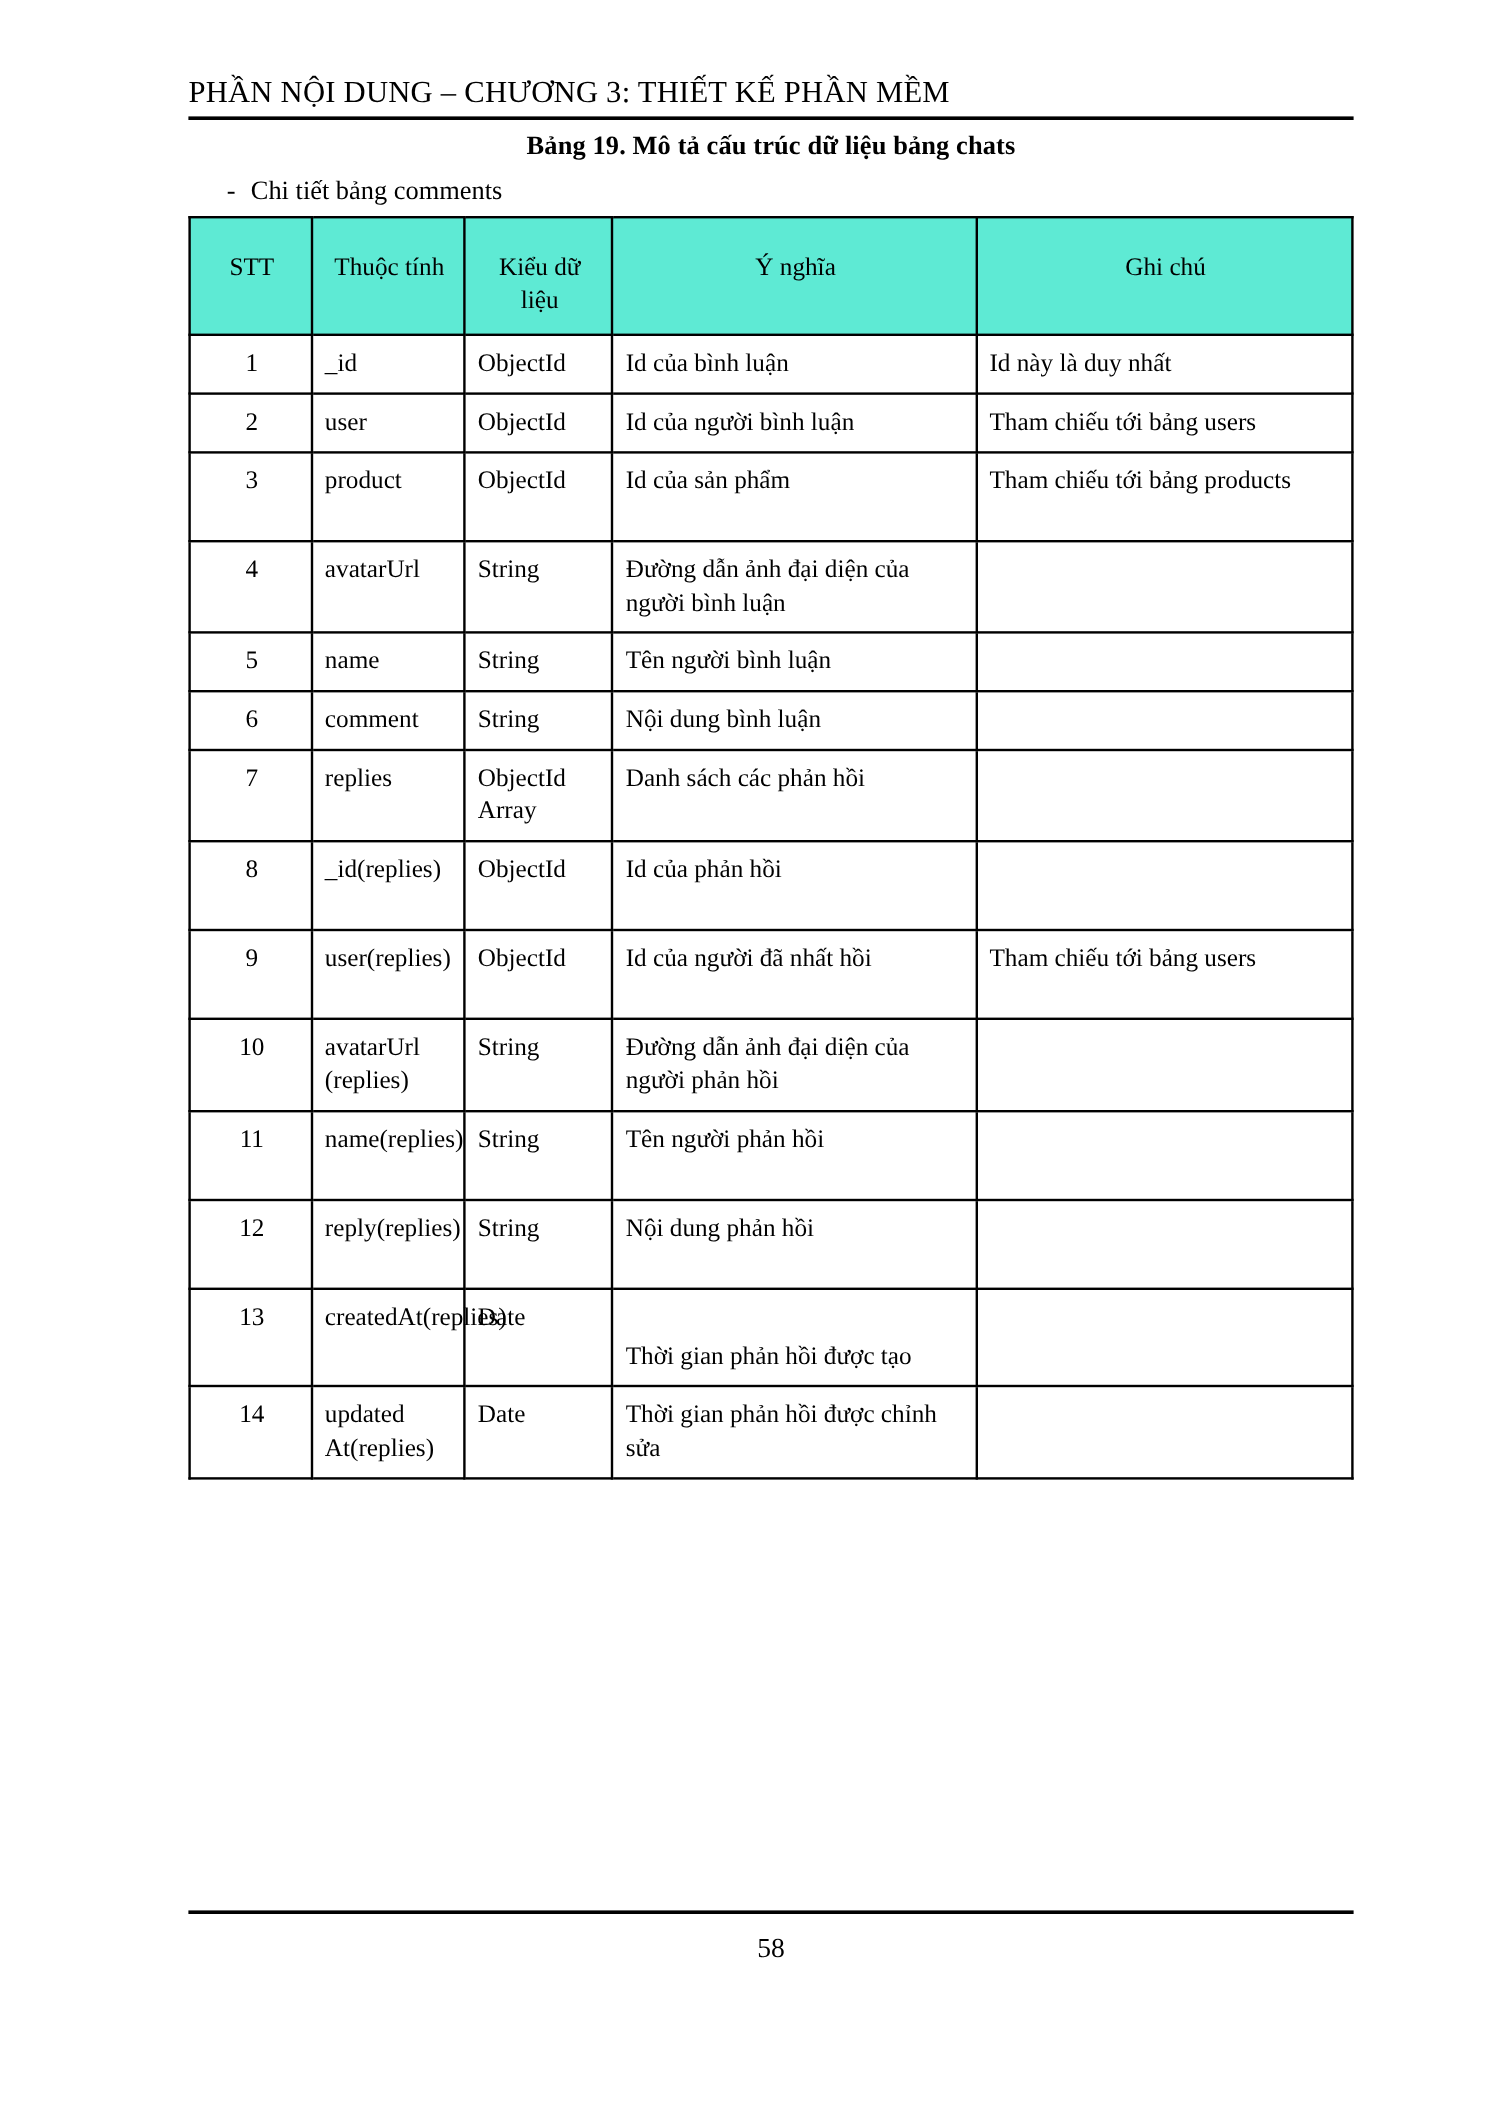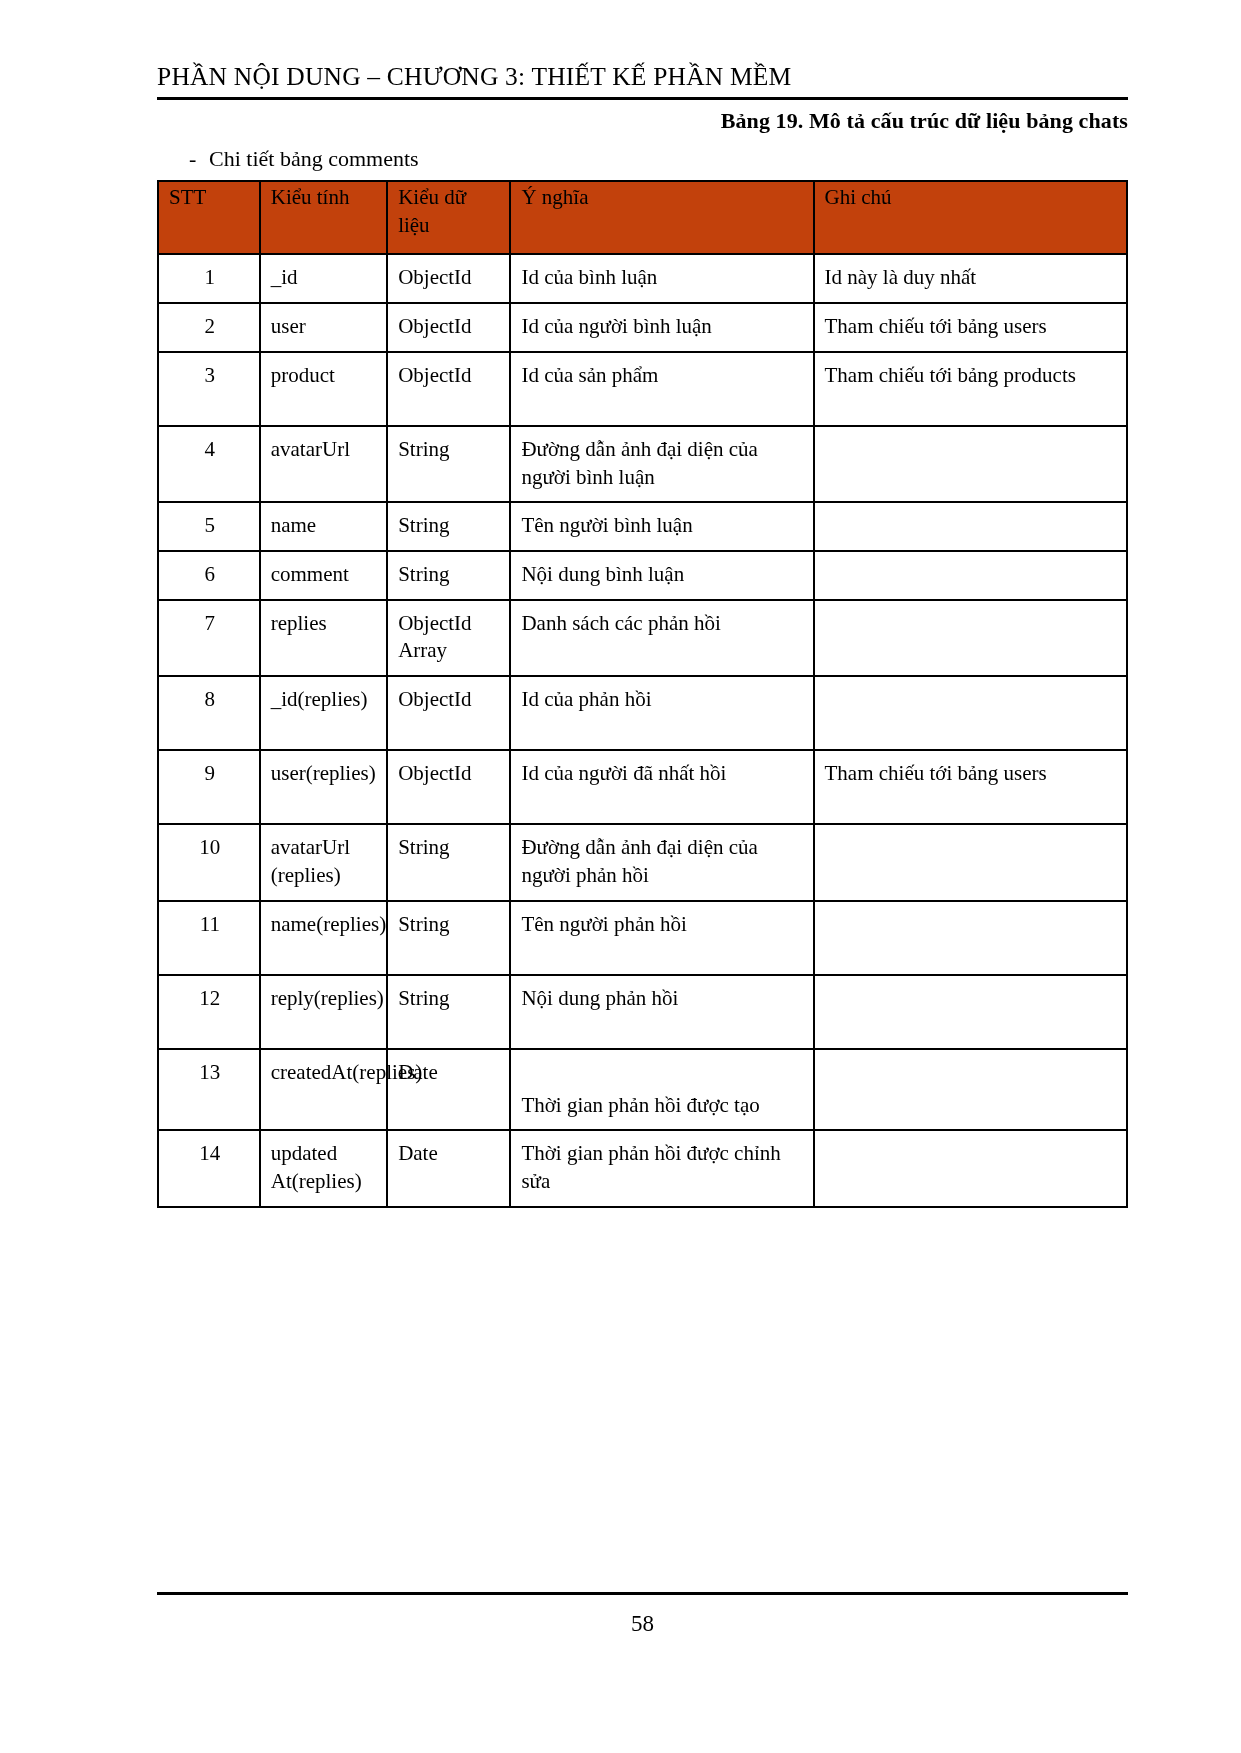--- a/index.html
+++ b/index.html
@@ -58,33 +58,33 @@
   .col-mean  { width: 275px; }
   .col-note  { width: 285px; }
 
   td.center { text-align: center; }
 
   .tbl-top { margin-top: 38px; }
   .tbl-top td { height: 40px; }
 
   .tbl-main { margin-top: 8px; }
   .tbl-main thead td {
-    background: #c2410c;
-    text-align: left;
-    padding-top: 2px;
+    background: #5eead4;
+    text-align: center;
+    padding-top: 27px;
     padding-bottom: 14px;
   }
 
   
   .r-tall  { height: 74px; }
   .r-mid   { height: 44px; }
 
   
   .caption {
-    text-align: right;
+    text-align: center;
     font-weight: bold;
     font-size: 22px;
     margin-top: 8px;
     letter-spacing: 0.1px;
   }
 
   
   .bullet-line {
     margin-top: 12px;
     font-size: 22px;
@@ -134,21 +134,21 @@
 
   <div class="bullet-line">
     <span class="bullet-dash">-</span>
     <span class="bullet-text">Chi tiết bảng comments</span>
   </div>
 
   <table class="tbl-main">
     <thead>
       <tr>
         <td class="col-stt">STT</td>
-        <td class="col-attr">Kiểu tính</td>
+        <td class="col-attr">Thuộc tính</td>
         <td class="col-type">Kiểu dữ liệu</td>
         <td class="col-mean">Ý nghĩa</td>
         <td class="col-note">Ghi chú</td>
       </tr>
     </thead>
     <tbody>
       <tr class="r-mid">
         <td class="col-stt center">1</td>
         <td class="col-attr">_id</td>
         <td class="col-type">ObjectId</td>

